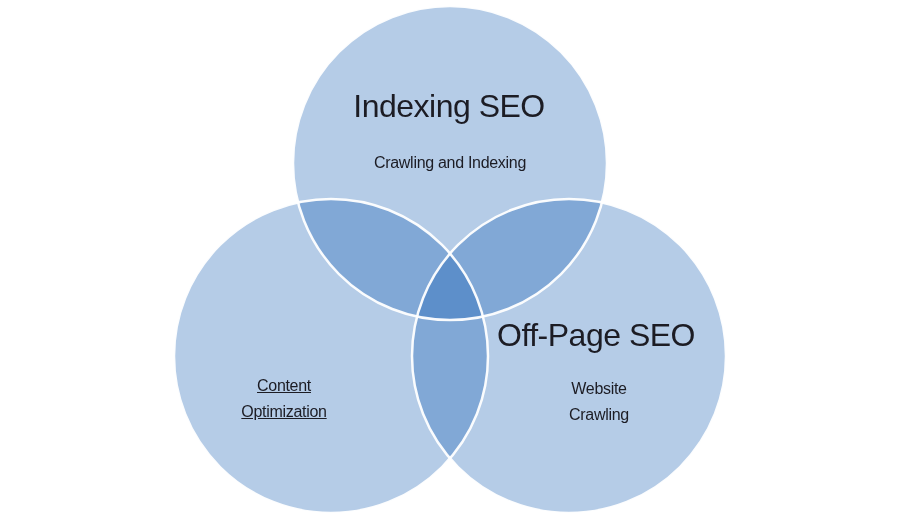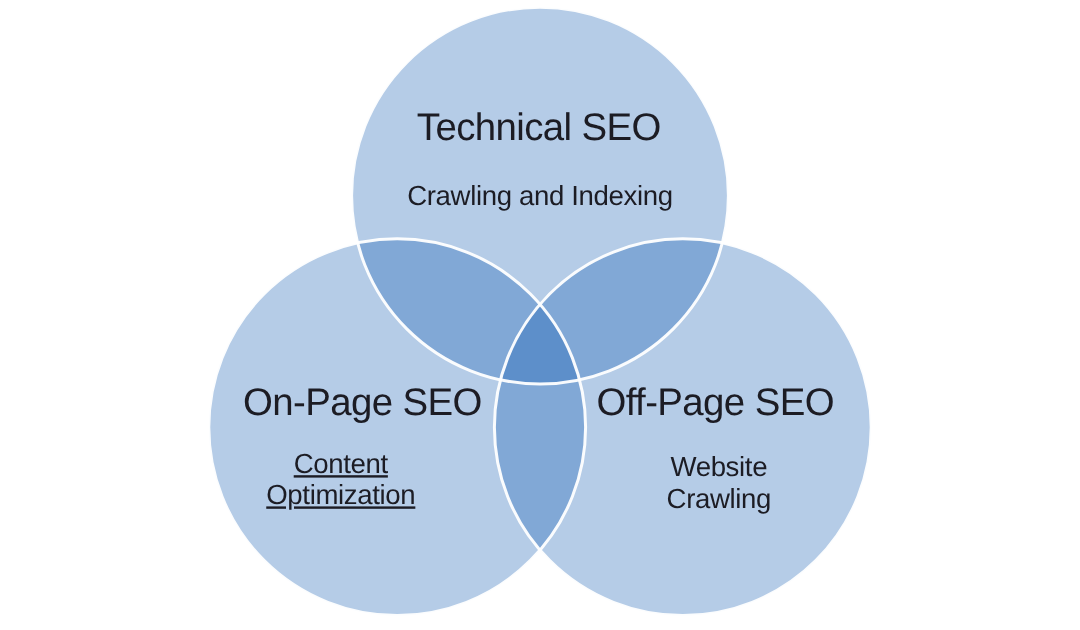--- a/index.html
+++ b/index.html
@@ -40,21 +40,21 @@
     white-space: nowrap;
     pointer-events: none;
   }
   .label .circle-title {
     font-size: 32px;
     line-height: 36px;
     letter-spacing: -0.5px;
     color: #1c1c24;
   }
   .label .circle-subtitle {
-    font-size: 23px;
+    font-size: 16px;
     line-height: 26px;
     letter-spacing: -0.3px;
     color: #1c1c24;
   }
   
   .label-technical-title   { left: 449px; top: 106px; }
   .label-technical-sub     { left: 450px; top: 163px; }
   .label-onpage-title      { left: 302px; top: 335px; }
   .label-onpage-sub        { left: 284px; top: 399px; text-decoration: underline; }
   .label-offpage-title     { left: 596px; top: 335px; text-align: right; }
@@ -70,29 +70,26 @@
     <circle class="venn-fill" cx="450" cy="163" r="157" fill="#0a55b1"></circle>
     <circle class="venn-fill" cx="331" cy="356" r="157" fill="#0a55b1"></circle>
     <circle class="venn-fill" cx="569" cy="356" r="157" fill="#0a55b1"></circle>
 
     <circle class="venn-stroke" cx="450" cy="163" r="157" stroke="#ffffff"></circle>
     <circle class="venn-stroke" cx="331" cy="356" r="157" stroke="#ffffff"></circle>
     <circle class="venn-stroke" cx="569" cy="356" r="157" stroke="#ffffff"></circle>
   </svg>
 
   <div class="label label-technical-title">
-    <div class="circle-title">Technical SEO</div>
+    <div class="circle-title">Indexing SEO</div>
   </div>
   <div class="label label-technical-sub">
     <div class="circle-subtitle">Crawling and Indexing</div>
   </div>
 
-  <div class="label label-onpage-title">
-    <div class="circle-title">On-Page SEO</div>
-  </div>
   <div class="label label-onpage-sub">
     <div class="circle-subtitle">Content</div>
     <div class="circle-subtitle">Optimization</div>
   </div>
 
   <div class="label label-offpage-title">
     <div class="circle-title">Off-Page SEO</div>
   </div>
   <div class="label label-offpage-sub">
     <div class="circle-subtitle">Website</div>

